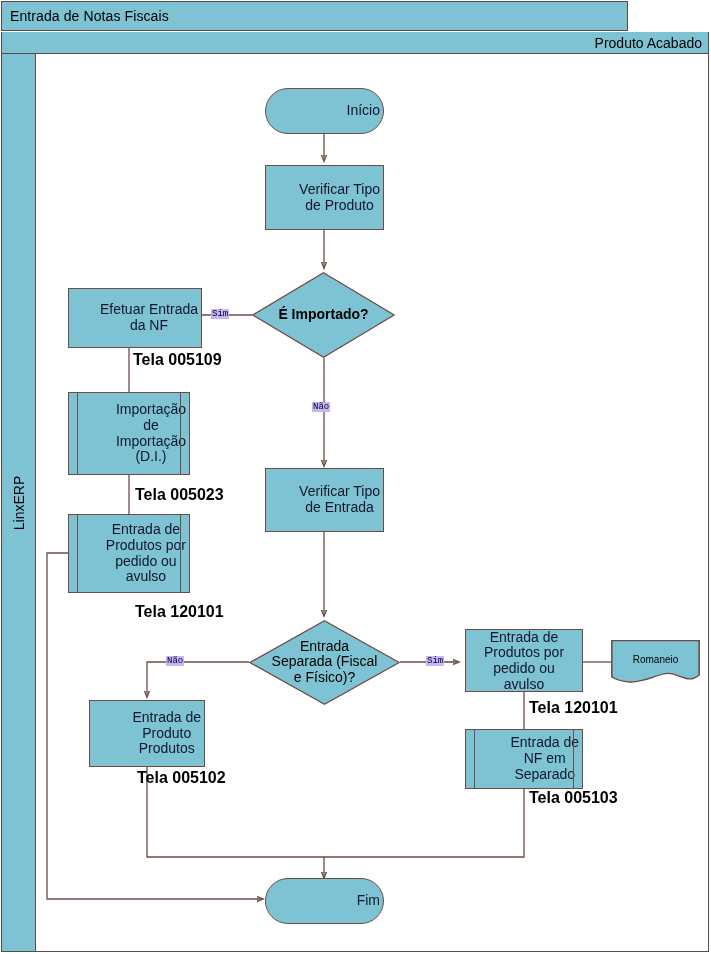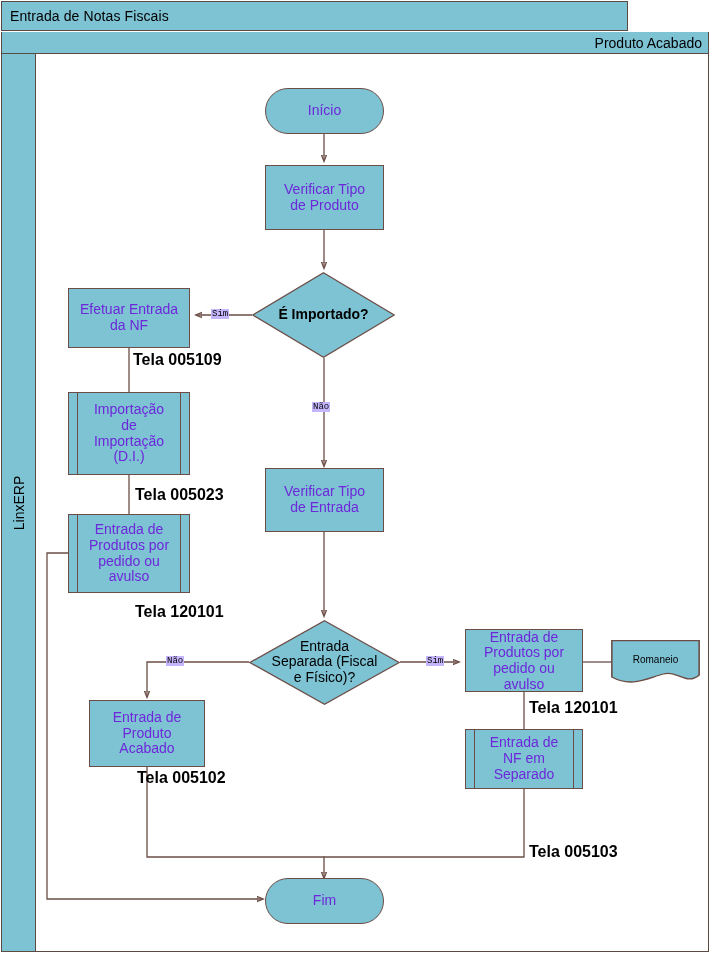--- a/index.html
+++ b/index.html
@@ -99,25 +99,25 @@
   }
 
   
   .node {
     position: absolute;
     background: #7EC3D4;
     border: 1px solid #6B4D46;
     box-sizing: border-box;
     display: flex;
     align-items: center;
-    justify-content: center;
+    justify-content: flex-end;
     text-align: center;
     font-size: 14px;
     line-height: 1.12;
-    color: #6d28d9;
+    color: #0f172a;
   }
   .node.terminator {
     border-radius: 40px;
   }
   .node.predef::before,
   .node.predef::after {
     content: "";
     position: absolute;
     top: -1px; bottom: -1px;
     width: 0;
@@ -261,21 +261,21 @@
     </span>
   </div>
 
   <div class="diamond" style="left:252px; top:272px; width:143px; height:86px;font-weight:bold;">
     <svg class="shape" viewBox="0 0 143 86" preserveAspectRatio="none">
       <polygon points="71.5,0.8 142.2,43 71.5,85.2 0.8,43" fill="#7EC3D4" stroke="#6B4D46" stroke-width="1.3"></polygon>
     </svg>
     <div class="dlabel">É Importado?</div>
   </div>
 
-  <div class="node" style="left:68px; top:288px; width:122px; height:60px;">
+  <div class="node" style="left:68px; top:288px; width:134px; height:60px;">
     <span class="label">
       <span>Efetuar Entrada</span><br>
       <span>da NF</span>
     </span>
   </div>
   <div class="tela" style="left:133px; top:351px;">Tela 005109</div>
 
   <div class="node predef" style="left:68px; top:392px; width:122px; height:83px;">
     <span class="label">
       <span>Importação</span><br>
@@ -331,27 +331,27 @@
     <div class="dlabel">Romaneio</div>
   </div>
 
   <div class="node predef" style="left:465px; top:729px; width:118px; height:60px;">
     <span class="label">
       <span>Entrada de</span><br>
       <span>NF em</span><br>
       <span>Separado</span>
     </span>
   </div>
-  <div class="tela" style="left:529px; top:843px;">Tela 005103</div>
+  <div class="tela" style="left:529px; top:789px;">Tela 005103</div>
 
   <div class="node" style="left:89px; top:700px; width:116px; height:67px;">
     <span class="label">
       <span>Entrada de</span><br>
       <span>Produto</span><br>
-      <span>Acabado</span>
+      <span>Produtos</span>
     </span>
   </div>
   <div class="tela" style="left:137px; top:769px;">Tela 005102</div>
 
   <div class="node terminator" style="left:265px; top:878px; width:119px; height:46px;">
     <span class="label">Fim</span>
   </div>
 
   <div class="elabel" style="left:211px; top:309px;">Sim</div>
   <div class="elabel" style="left:312px; top:402px;">Não</div>

